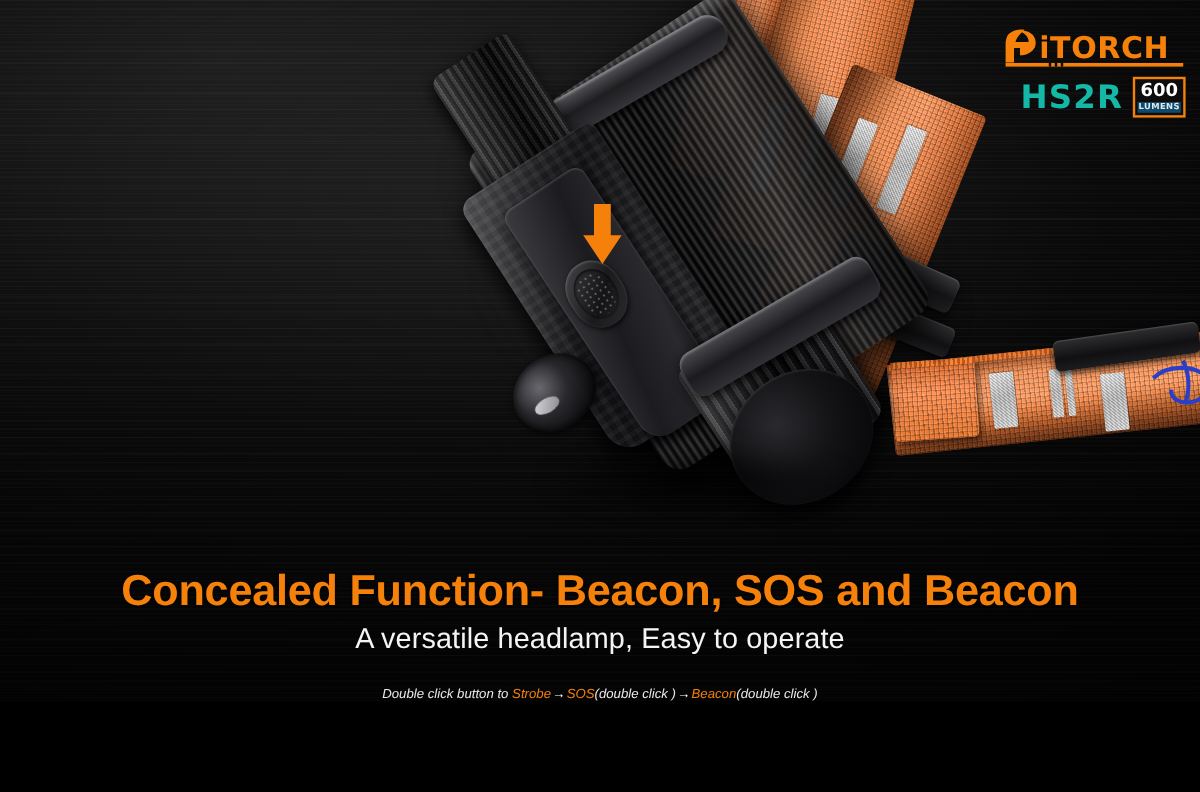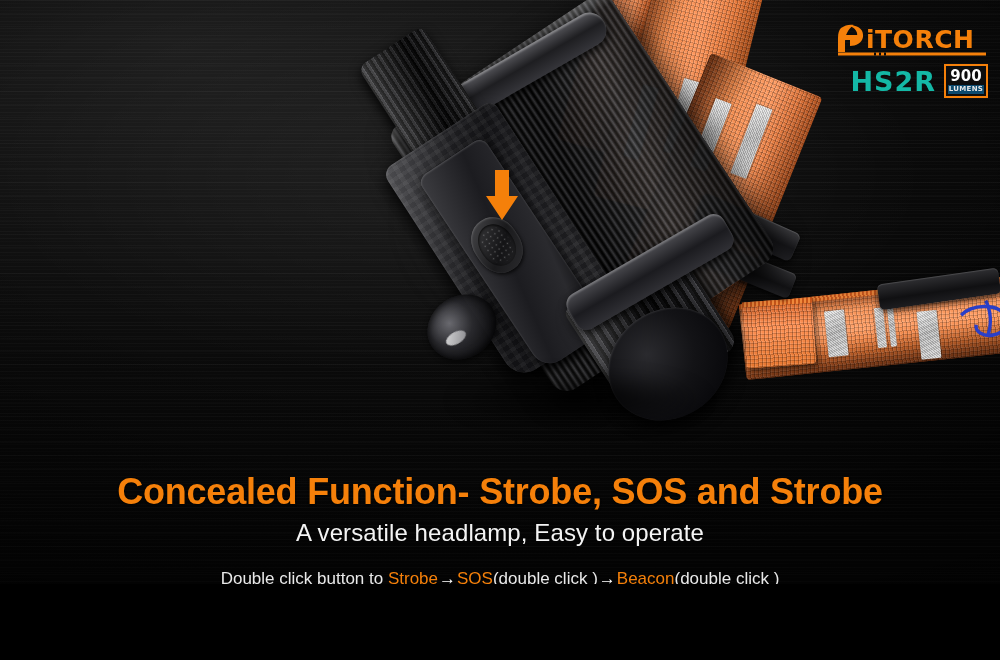--- a/index.html
+++ b/index.html
@@ -131,21 +131,21 @@
     text-align:center; color:#F5800A; font-size:36px; font-weight:bold;
     font-family:"Liberation Sans Narrow","Liberation Sans",sans-serif;
     letter-spacing:-0.2px; line-height:44px;
     text-shadow:0 1px 2px rgba(0,0,0,.8);
   }
   .subhead{
     text-align:center; color:#f4f4f4; font-size:24px; font-weight:normal;
     line-height:30px; margin-top:4px; letter-spacing:.1px;
   }
   .note{
-    text-align:center; color:#e9e9e9; font-size:17px; line-height:20px; margin-top:21px;
+    text-align:center; color:#e9e9e9; font-size:11px; line-height:20px; margin-top:21px;font-style:italic;
   }
   .note .hl{ color:#F5800A; }
   .note .arr{ color:#fff; padding:0 1px; }
 </style>
 </head>
 <body>
 
 <div id="stage">
 
   <div class="bg-base"></div>
@@ -342,25 +342,25 @@
         <g fill="#0a0a0a">
           <rect x="38" y="30.5" width="2" height="3"></rect>
           <rect x="43" y="30.5" width="2" height="3"></rect>
           <rect x="48" y="30.5" width="2" height="3"></rect>
         </g>
       </svg>
     </div>
     <div class="model-row">
       <span class="model-text">HS2R</span>
       <span class="lumens-badge">
-        <span class="lumens-num">900</span>
+        <span class="lumens-num">600</span>
         <span class="lumens-label">LUMENS</span>
       </span>
     </div>
   </div>
 
   <div class="captions">
-    <div class="headline">Concealed Function- Strobe, SOS and Strobe</div>
+    <div class="headline">Concealed Function- Beacon, SOS and Beacon</div>
     <div class="subhead">A versatile headlamp, Easy to operate</div>
     <div class="note"><span>Double click button to </span><span class="hl">Strobe</span><span class="arr">→</span><span class="hl">SOS</span><span>(double click )</span><span class="arr">→</span><span class="hl">Beacon</span><span>(double click )</span></div>
   </div>
 
 </div>
 
 </body></html>

